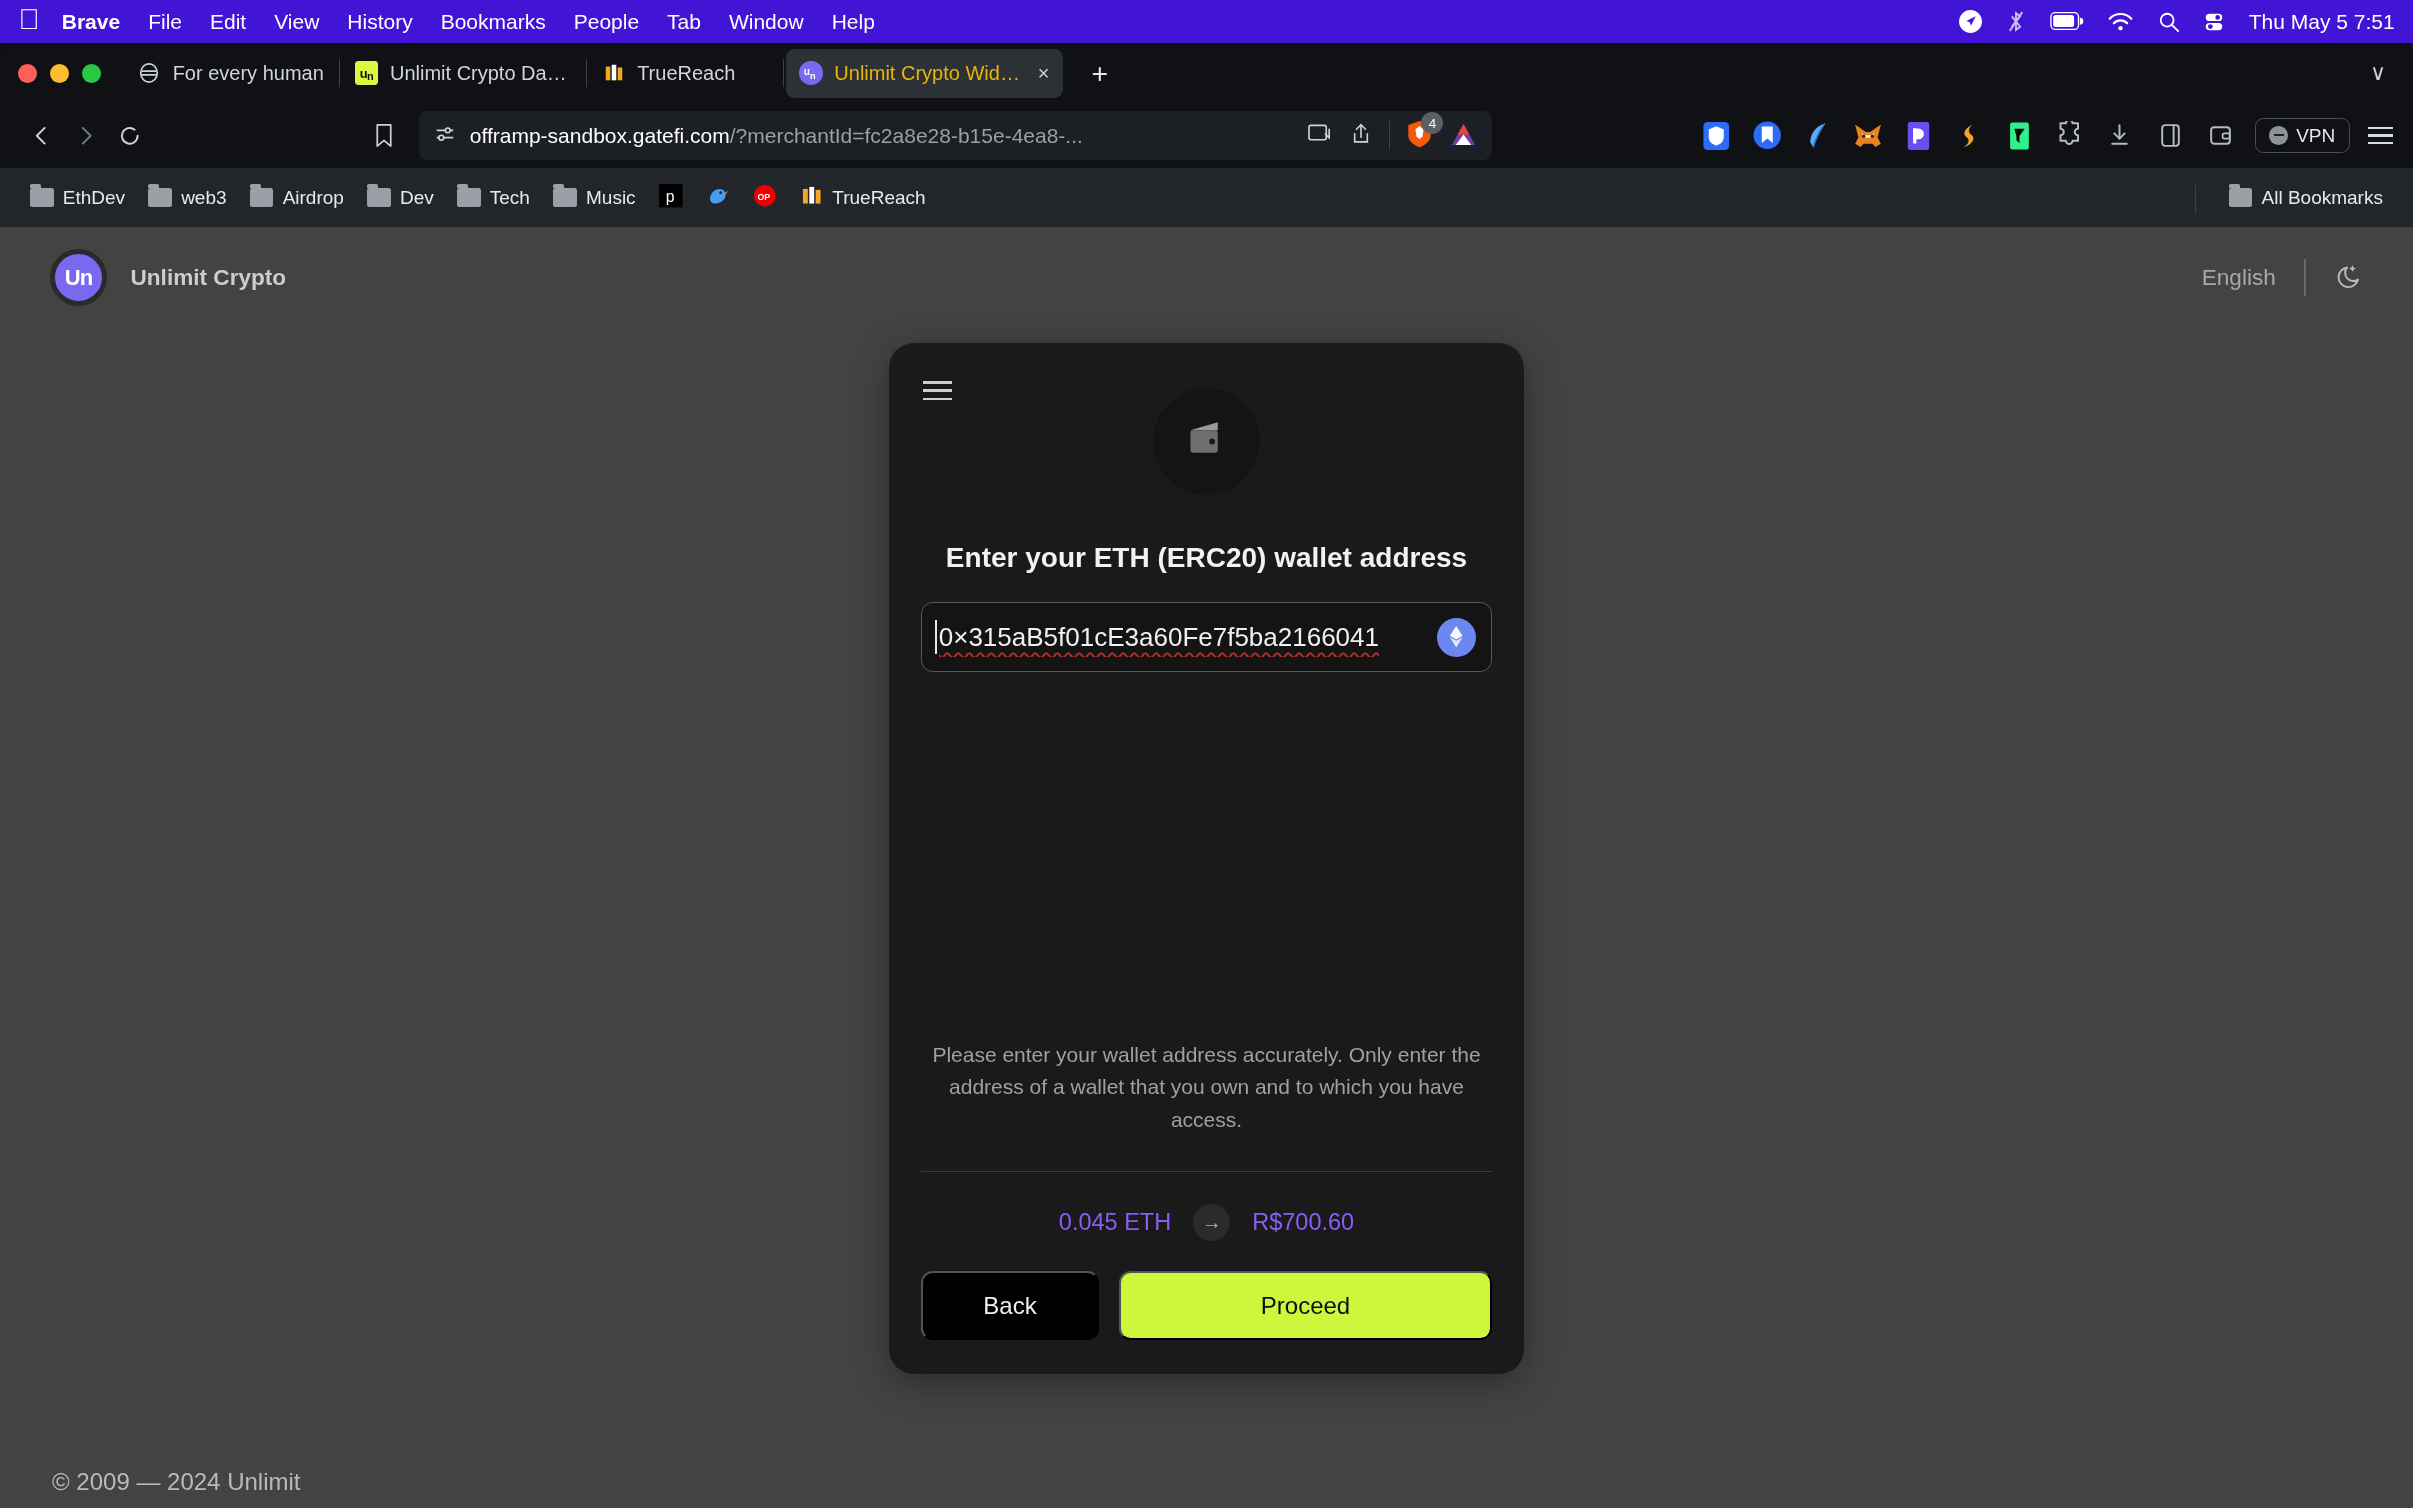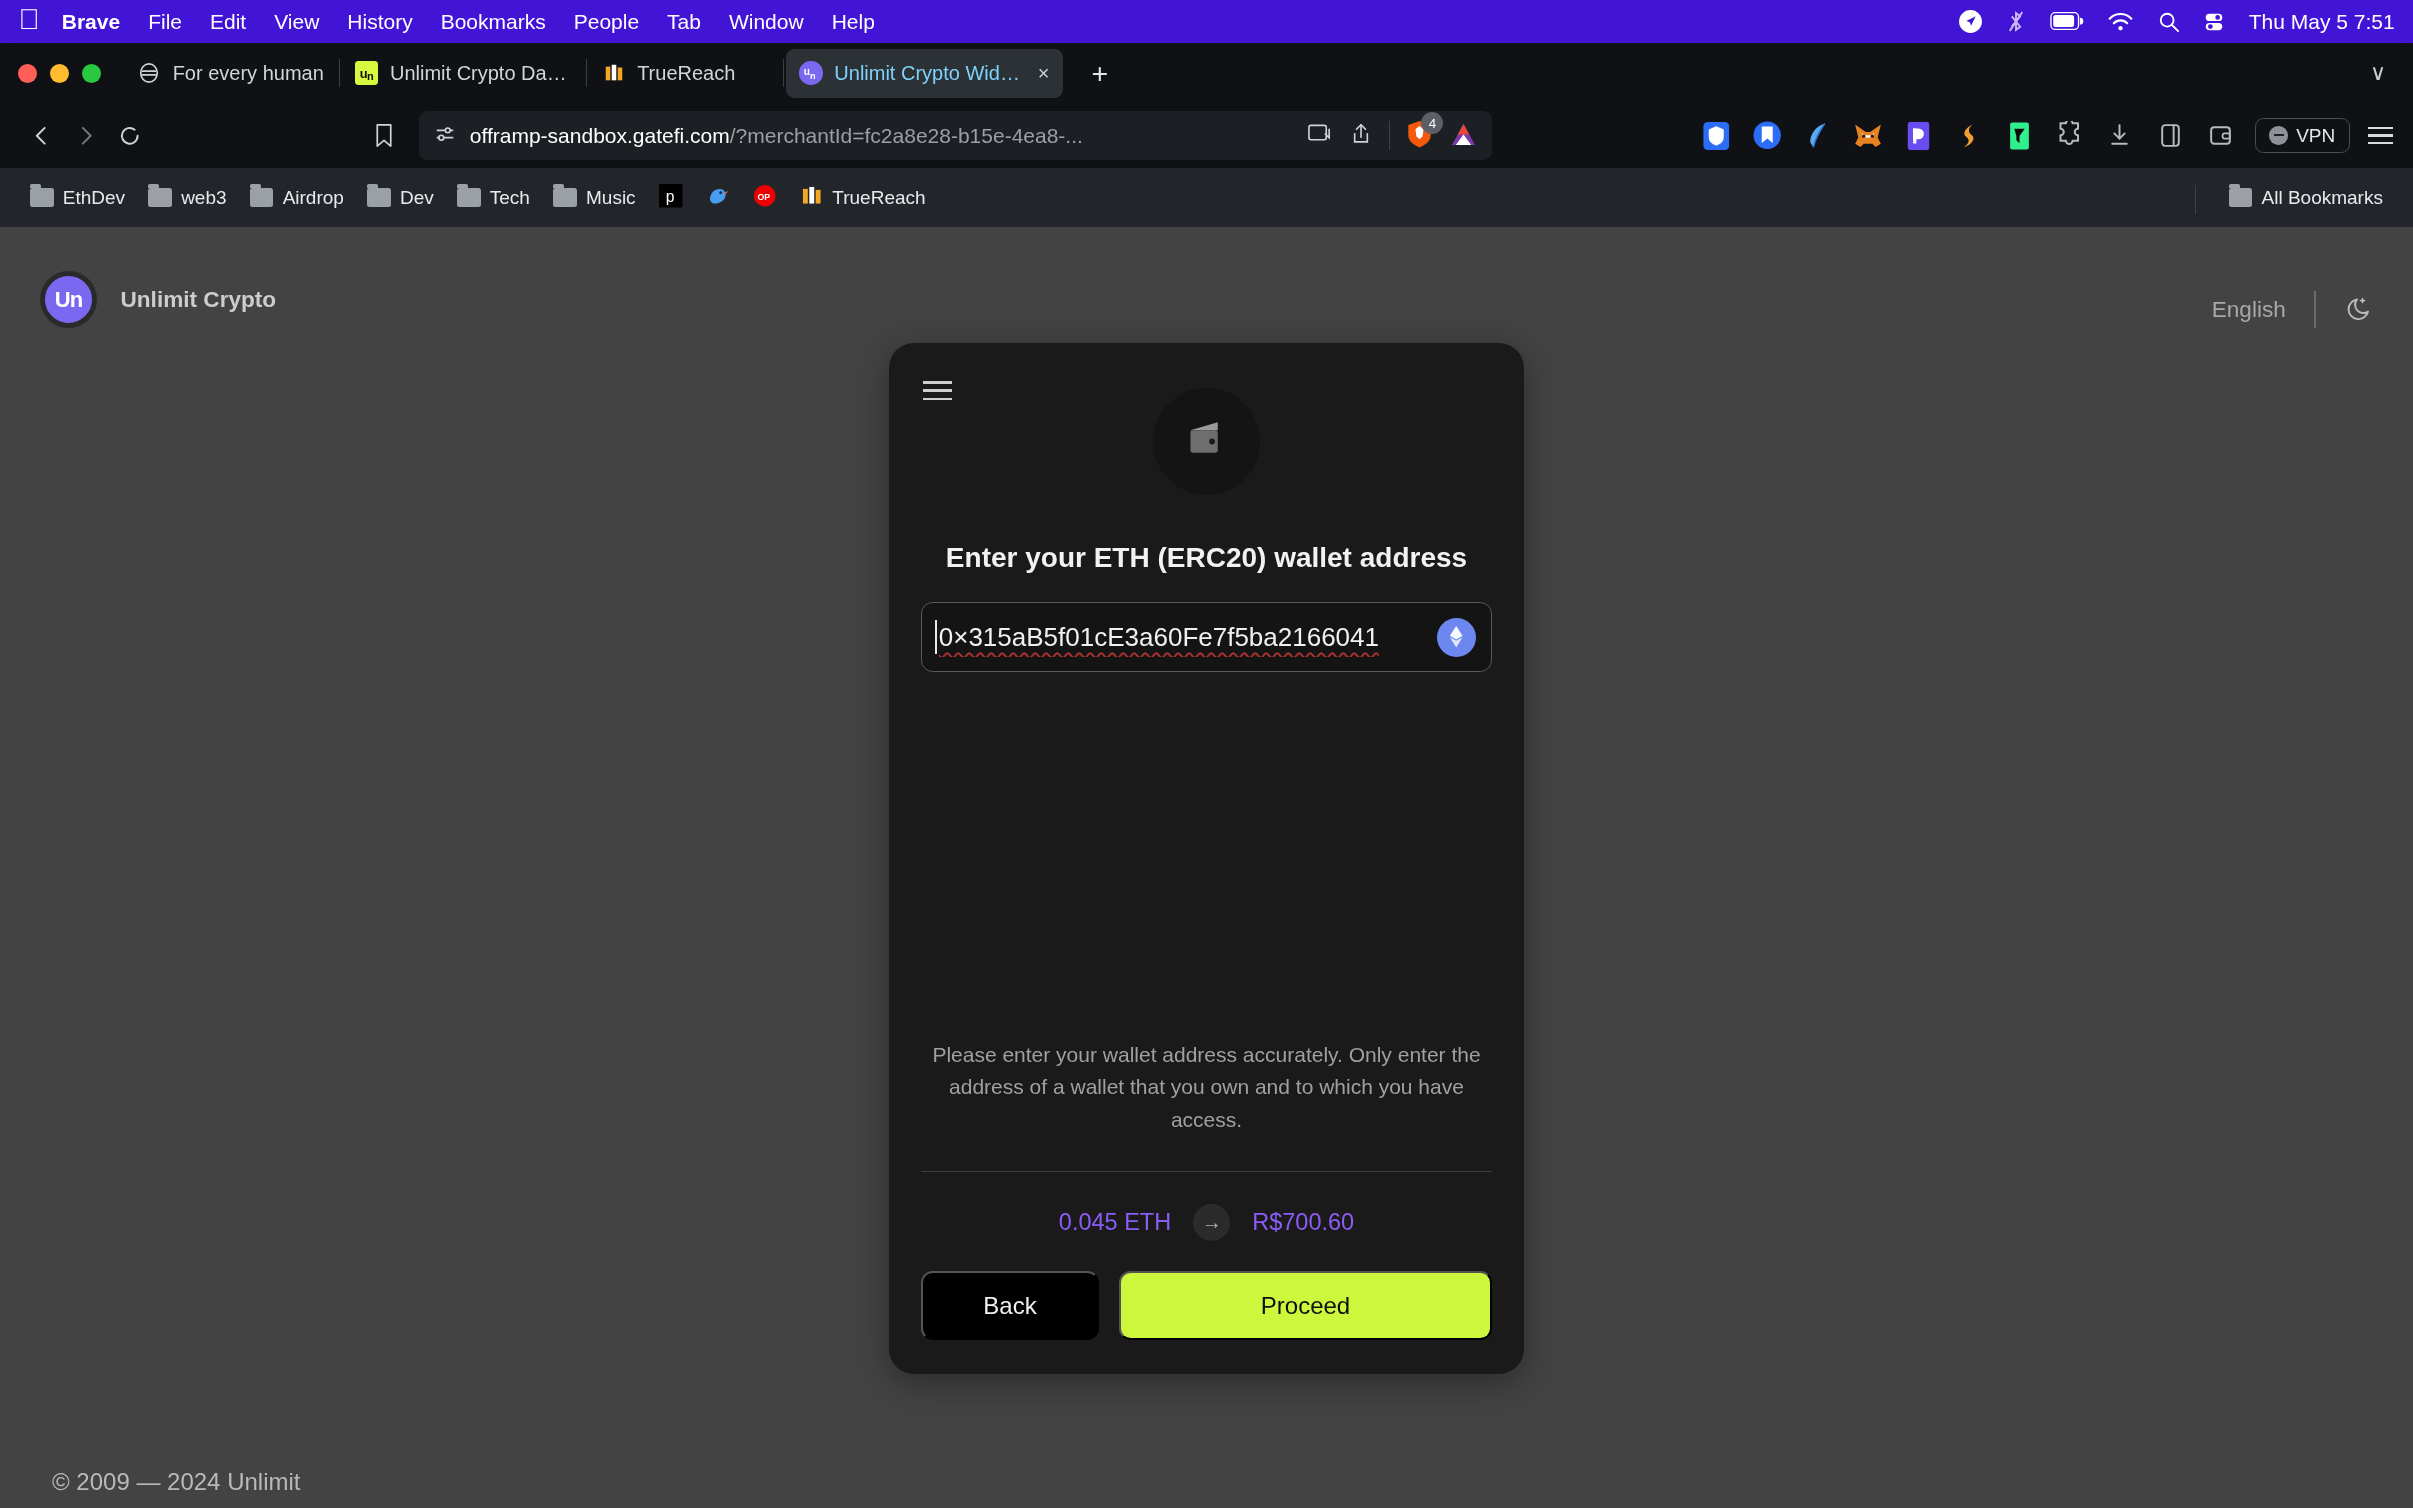--- a/index.html
+++ b/index.html
@@ -61,21 +61,21 @@
   }
   .tab-favicon {
     width: 23.5px; height: 23.5px; margin-right: 11.7px;
     flex-shrink: 0; display: flex; align-items: center; justify-content: center;
     border-radius: 3.4px;
   }
   .tab-title {
     font-size: 20px; color: #d2d5d9;
     white-space: nowrap; overflow: hidden; text-overflow: ellipsis;
   }
-  .tab.active .tab-title { color: #7dd3fc; }
+  .tab.active .tab-title { color: #eab308; }
   .tab-close {
     margin-left: auto; padding-left: 11.7px;
     font-size: 20px; color: #cfd3d7;
   }
   .newtab-btn {
     font-size: 28.5px; color: #e3e6e9;
     margin-left: 20px; line-height: 1;
     width: 34px; text-align: center;
   }
   .tabstrip-right { margin-left: auto; padding-right: 8.4px; }
@@ -154,22 +154,22 @@
   }
   .bm-right { margin-left: auto; display: flex; align-items: flex-end; gap: 3.4px; }
 
   
   .page {
     position: relative;
     height: calc(1466px - 60px - 65px - 49px);
     background: #434343;
   }
   .page-header {
-    height: 101px; display: flex; align-items: flex-end;
-    padding: 0 40px;
+    height: 101px; display: flex; align-items: center;
+    padding: 0 50px;
   }
   .brand { display: flex; align-items: center; gap: 23.5px; }
   .brand-logo {
     width: 47px; height: 47px; border-radius: 50%;
     background: #7b68f0;
     display: flex; align-items: center; justify-content: center;
     border: 5px solid #2a2a2a;
     box-sizing: content-box;
   }
   .brand-logo span { font-size: 22px; color: #fff; font-weight: 600; letter-spacing: -0.8px; }

